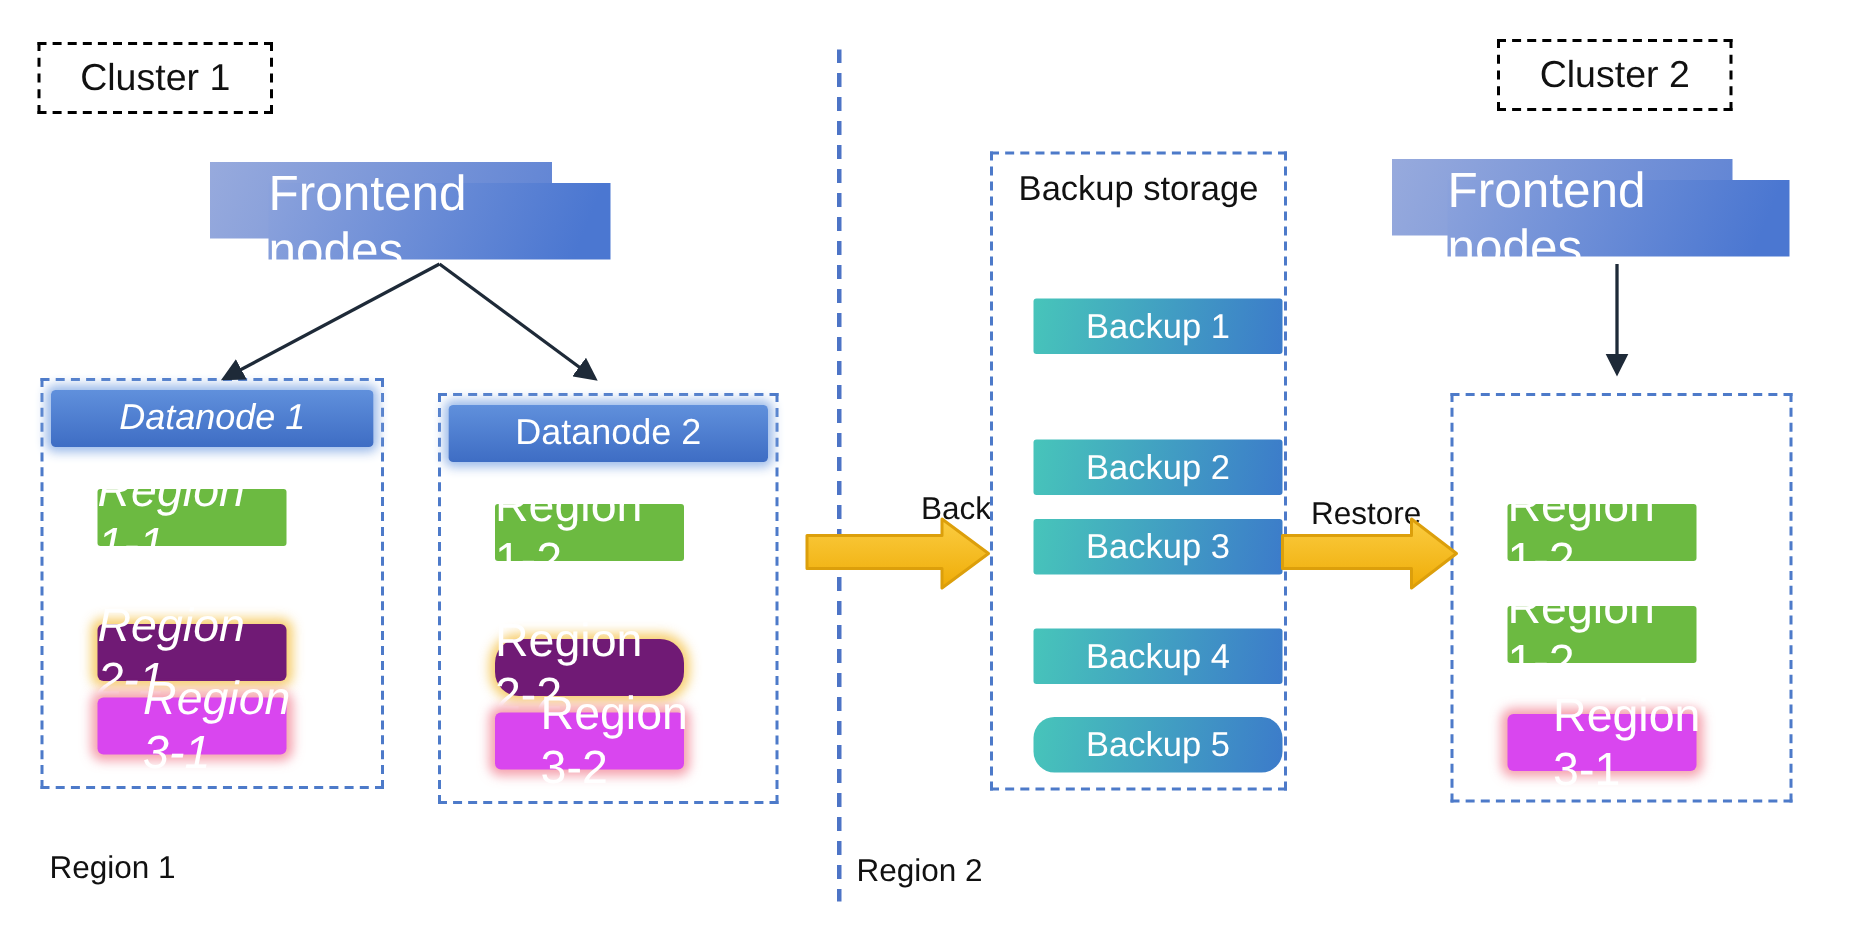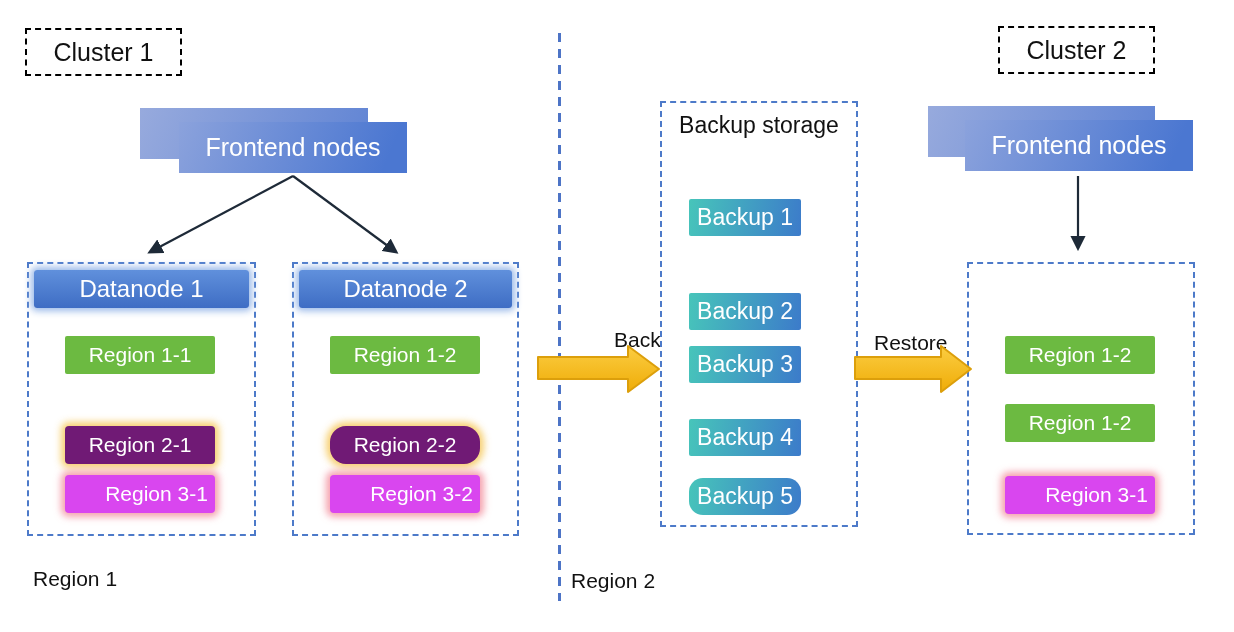--- a/index.html
+++ b/index.html
@@ -12,48 +12,48 @@
   
   .cluster-label{
     border:2.5px dashed #000;display:flex;align-items:center;justify-content:center;
     font-size:25px;color:#111;background:#fff;
   }
 
   
   .fe-back{background:linear-gradient(112deg,#97aadd 0%,#6084d4 100%);}
   .fe-front{
     background:linear-gradient(112deg,#8ba2dc 0%,#4b77d1 90%);
-    color:#fff;font-size:25px;display:flex;align-items:center;justify-content:center;
+    color:#fff;font-size:33px;display:flex;align-items:center;justify-content:center;
   }
 
   
   .node-container{border:2.5px dashed #4d7ac9;background:#fff;}
 
   .dn-header{
     left:5px;right:5px;top:6px;height:38px;border-radius:3px;
     background:linear-gradient(180deg,#6090dc 0%,#3e6dc4 100%);
     box-shadow:0 0 7px 3px rgba(150,182,232,0.95);
     color:#fff;font-size:24px;display:flex;align-items:center;justify-content:center;
   }
 
   .region{
-    left:36px;width:150px;height:38px;border-radius:2px;
-    color:#fff;font-size:21px;display:flex;align-items:center;justify-content:center;
+    left:36px;width:126px;height:38px;border-radius:2px;
+    color:#fff;font-size:31px;display:flex;align-items:center;justify-content:center;
   }
   .region.green {background:#6cba41;}
   .region.yellow{background:#701a75;box-shadow:0 0 7px 4px rgba(246,200,90,0.85);border-radius:4px;margin-top:21px;}
   .region.red   {background:#d946ef;box-shadow:0 0 7px 4px rgba(242,140,155,0.8);border-radius:4px;padding-left:33px;}
 
   
   .bs-title{
     left:0;right:0;top:8px;text-align:center;color:#111;
     font-size:23px;line-height:29px;
   }
   .backup-item{
-    left:27px;width:112px;height:37px;border-radius:2px;
+    left:27px;width:166px;height:37px;border-radius:2px;
     background:linear-gradient(100deg,#47c5ba 0%,#3c7bca 100%);
     color:#fff;font-size:23px;display:flex;align-items:center;justify-content:center;
   }
 
   
   .divider{
     width:3px;
     background:repeating-linear-gradient(to bottom,#4d74c6 0 9px,transparent 9px 16px);
   }
 
@@ -80,21 +80,21 @@
     <span>Frontend nodes</span>
   </div>
 
   <div class="abs fe-back layer2" style="left:928px;top:106px;width:227px;height:51px;"></div>
   <div class="abs fe-front layer2" style="left:965px;top:120px;width:228px;height:51px;">
     <span>Frontend nodes</span>
   </div>
 
   <div class="abs divider" style="left:558px;top:33px;height:568px;"></div>
 
-  <div class="abs node-container layer2" style="left:27px;top:262px;width:229px;height:274px;">
+  <div class="abs node-container layer2" style="left:27px;top:252px;width:229px;height:274px;font-style:italic;">
     <div class="abs dn-header">
       <span>Datanode 1</span>
     </div>
     <div class="abs region green" style="top:72px;">Region 1-1</div>
     <div class="abs region yellow" style="top:141px;">Region 2-1</div>
     <div class="abs region red" style="top:211px;">Region 3-1</div>
   </div>
 
   <div class="abs node-container layer2" style="left:292px;top:262px;width:227px;height:274px;">
     <div class="abs dn-header">

